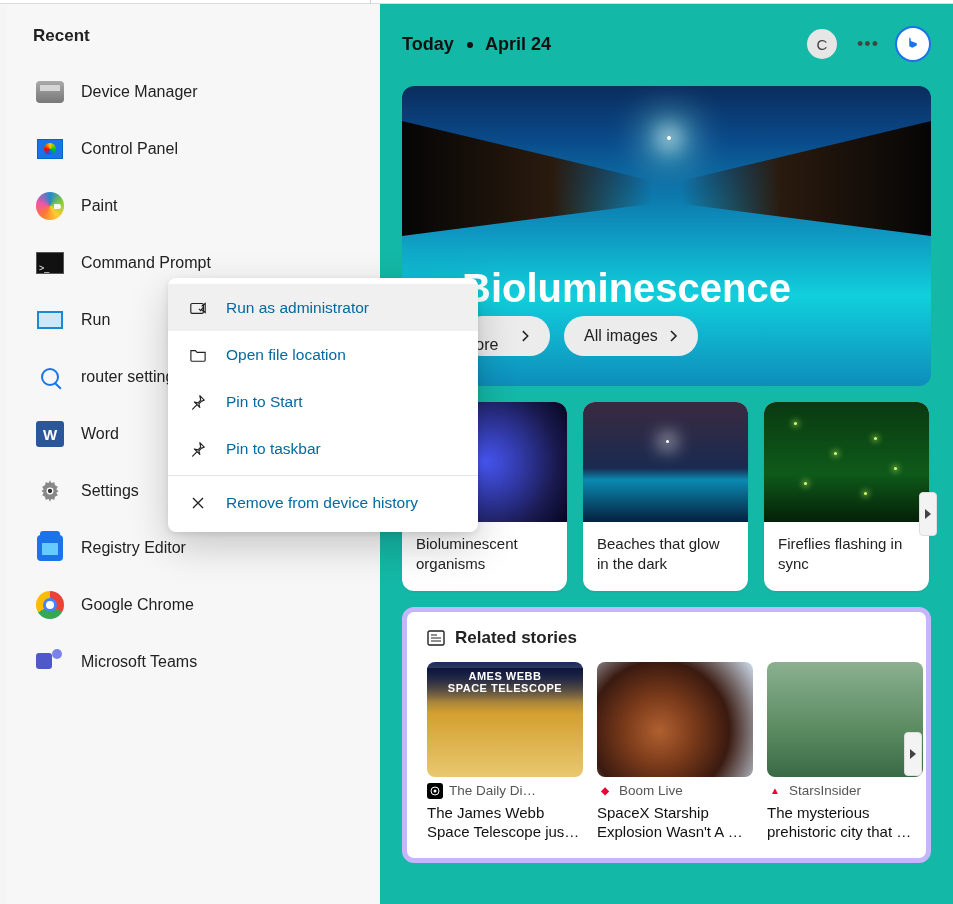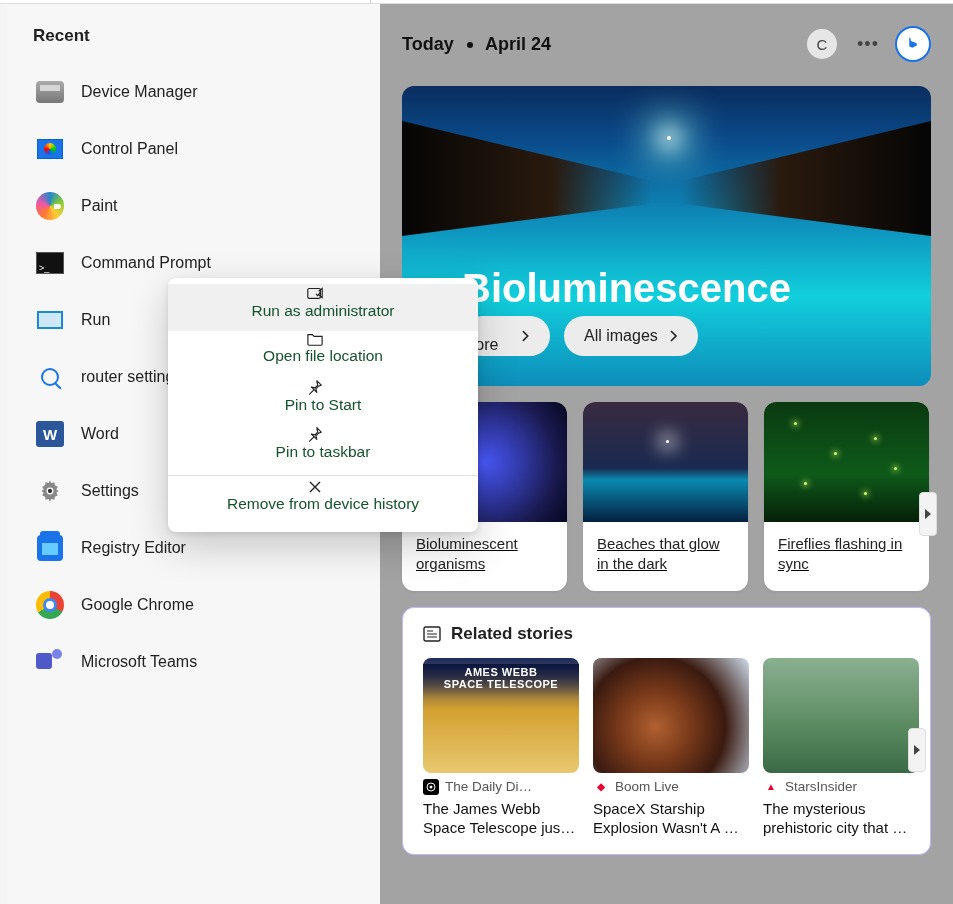--- a/index.html
+++ b/index.html
@@ -7,58 +7,58 @@
 .top-edge { position:absolute; top:0; left:0; right:0; height:4px; background:#fff; border-bottom:1px solid #ddd; }
 .top-edge::after { content:""; position:absolute; top:0; left:370px; width:1px; height:4px; background:#ccc; }
 
 .left { position:absolute; left:7px; top:4px; width:380px; bottom:0; background:#f7f7f7; padding:22px 0 0 26px; }
 .left h3 { font-size:17px; font-weight:600; color:#222; margin-bottom:22px; }
 .recent-item { display:flex; align-items:center; height:48px; margin-bottom:9px; border-radius:6px; cursor:default; }
 .recent-item .ric { width:34px; height:34px; margin-right:14px; display:flex; align-items:center; justify-content:center; font-size:20px; border-radius:4px; }
 .recent-item span.lab { font-size:16px; color:#222; }
 
 .ctx { position:absolute; left:168px; top:278px; width:310px; background:#fff; border-radius:8px; box-shadow:0 14px 40px rgba(0,0,0,.2),0 2px 6px rgba(0,0,0,.1); z-index:50; padding:6px 0; }
-.ctx-item { display:flex; align-items:center; height:47px; padding:0 18px; font-size:15.5px; color:#14532d; cursor:default;flex-direction:column; }
+.ctx-item { display:flex; align-items:center; height:47px; padding:0 18px; font-size:15.5px; color:#0369a1; cursor:default; }
 .ctx-item:hover,.ctx-item.hl { background:#f0f0f0; }
 .ctx-item .ci { width:24px; margin-right:16px; display:flex; align-items:center; justify-content:center; }
 .ctx-sep { height:1px; background:#e4e4e4; margin:3px 0; }
 
-.right { position:absolute; left:380px; right:0; top:4px; bottom:0; background:#a3a3a3; padding:22px 22px 0 22px; }
+.right { position:absolute; left:380px; right:0; top:4px; bottom:0; background:#14b8a6; padding:22px 22px 0 22px; }
 .hdr { display:flex; align-items:center; height:36px; margin-bottom:24px; }
 .hdr-date { font-size:18px; font-weight:600; color:#111; }
 .hdr-date .dot { display:inline-block; width:6px; height:6px; background:#111; border-radius:50%; vertical-align:middle; margin:0 8px; }
 .hdr-sp { flex:1; }
 .avatar { width:30px; height:30px; border-radius:50%; background:#e6e6e6; color:#444; font-size:15px; display:flex; align-items:center; justify-content:center; margin-right:16px; }
 .more { width:30px; height:30px; display:flex; align-items:center; justify-content:center; font-size:18px; color:#444; margin-right:12px; letter-spacing:1px; }
 .bing { width:36px; height:36px; border-radius:50%; border:2px solid #1a73e8; display:flex; align-items:center; justify-content:center; position:relative; background:#fff; }
 .bing svg { width:18px; height:18px; }
 
 .hero { position:relative; border-radius:12px; overflow:hidden; height:300px; background:linear-gradient(180deg,#0a2d5e 0%,#0a4a8a 18%,#0e8dbb 45%,#11cfdc 70%,#0e8dbb 100%); }
 .pier-l { position:absolute; left:0; top:35px; width:250px; height:115px; background:linear-gradient(90deg,#050505 0,#2a1a0e 60%,transparent 100%); clip-path:polygon(0 0,100% 52%,100% 72%,0 100%); }
 .pier-r { position:absolute; right:0; top:35px; width:250px; height:115px; background:linear-gradient(-90deg,#050505 0,#2a1a0e 60%,transparent 100%); clip-path:polygon(100% 0,0 52%,0 72%,100% 100%); }
 .hero .glow { position:absolute; left:50%; top:50px; width:4px; height:4px; background:#fff; border-radius:50%; box-shadow:0 0 20px 6px #fff,0 0 40px 15px #9fe; }
 .hero-title { position:absolute; left:60px; top:180px; color:#fff; font-size:40px; font-weight:700; }
 .hero-btns { position:absolute; left:60px; top:230px; display:flex; gap:14px; }
 .pill { background:#ececec; color:#222; border-radius:22px; height:40px; padding:0 18px 0 20px; display:flex; align-items:center; font-size:16px; }
 .pill.cut { width:88px; padding-left:0; }
 .pill svg { margin-left:8px; }
 
 .cards { display:flex; gap:16px; margin-top:16px; position:relative; }
-.card { flex:0 0 165px; border-radius:12px; overflow:hidden; background:#fff; box-shadow:0 1px 2px rgba(0,0,0,.08);text-decoration:underline; }
+.card { flex:0 0 165px; border-radius:12px; overflow:hidden; background:#fff; box-shadow:0 1px 2px rgba(0,0,0,.08); }
 .card .img { height:120px; }
 .card .txt { padding:12px 14px 16px; font-size:15px; color:#222; line-height:1.35; }
 .c1 { background:radial-gradient(circle at 50% 50%,#4a5aff 0,#1a1a50 70%,#050520 100%); }
 .c2 { position:relative; background:linear-gradient(180deg,#0a3a10 0,#0e5a1a 60%,#052008 100%); }
 .c2 .ff { position:absolute; width:3px; height:3px; background:#cfff6a; border-radius:50%; box-shadow:0 0 6px 1px #cfff6a; }
 .c3 { background:linear-gradient(180deg,#3a2a40 0,#1a2a50 55%,#0a8ab0 65%,#052040 100%); position:relative; }
 .c3::after { content:""; position:absolute; left:50%; top:38px; width:3px; height:3px; background:#fff; border-radius:50%; box-shadow:0 0 18px 6px rgba(255,255,255,.8); }
 .scroll-arrow { position:absolute; right:-6px; top:90px; width:18px; height:44px; background:#f3f3f3; border:1px solid #ddd; border-radius:4px; display:flex; align-items:center; justify-content:center; }
 .scroll-arrow::after { content:""; border-left:6px solid #444; border-top:5px solid transparent; border-bottom:5px solid transparent; }
 
-.stories { margin-top:16px; border:1px solid #c4b5fd; border-radius:12px; padding:16px 20px 16px; background:#fff; position:relative; }
+.stories { margin-top:16px; border:5px solid #c4b5fd; border-radius:12px; padding:16px 20px 16px; background:#fff; position:relative; }
 .stories-h { display:flex; align-items:center; gap:10px; font-size:17px; font-weight:600; color:#222; margin-bottom:14px; }
 .story-row { display:flex; gap:14px; }
 .story { flex:0 0 156px; }
 .simg { height:115px; border-radius:8px; background:#888; margin-bottom:6px; }
 .src { display:flex; align-items:center; gap:6px; font-size:13.5px; color:#555; margin-bottom:4px; }
 .src .sb { width:16px; height:16px; border-radius:3px; display:flex; align-items:center; justify-content:center; font-size:10px; font-weight:700; }
 .st { font-size:15px; color:#111; line-height:1.3; }
 .si1 { background:linear-gradient(180deg,#1a2a60 0,#d4a030 45%,#e8c870 100%); position:relative; }
 .si1::before { content:""; position:absolute; top:6px; left:0; right:0; height:34px; background:linear-gradient(180deg,rgba(10,20,60,.95),transparent); }
 .si1 .jw { position:absolute; top:8px; left:0; right:0; text-align:center; color:#fff; font-size:11px; font-weight:700; letter-spacing:.5px; line-height:1.1; }

